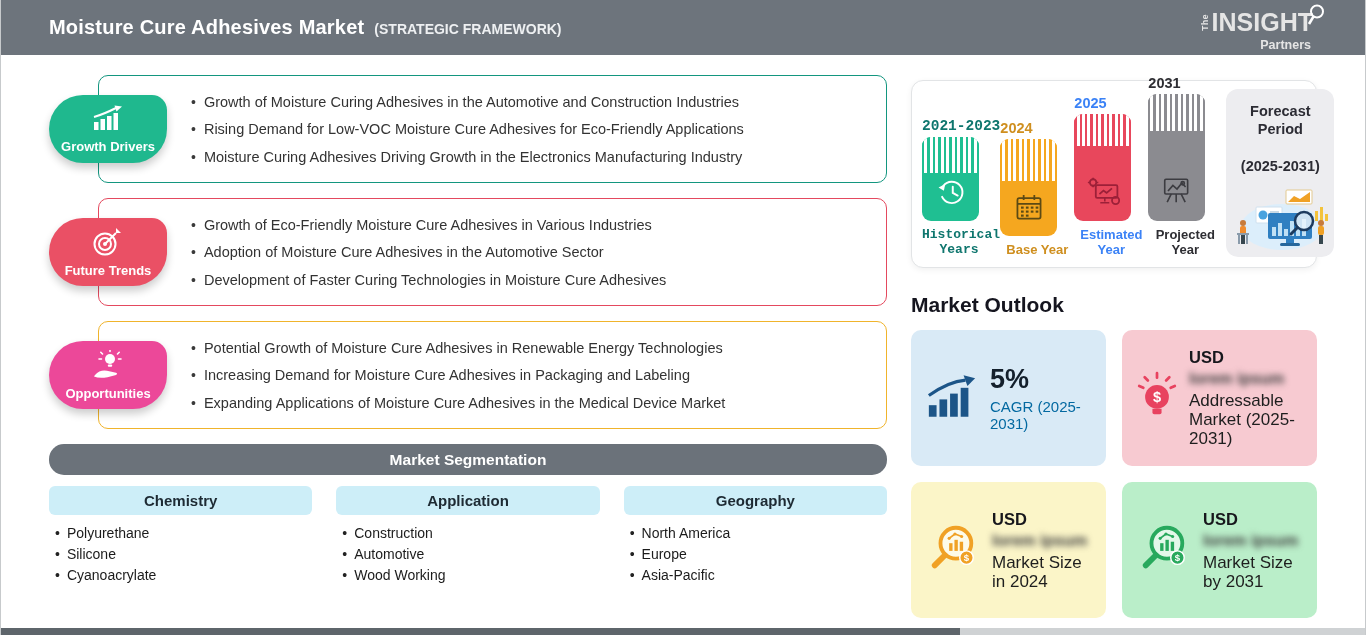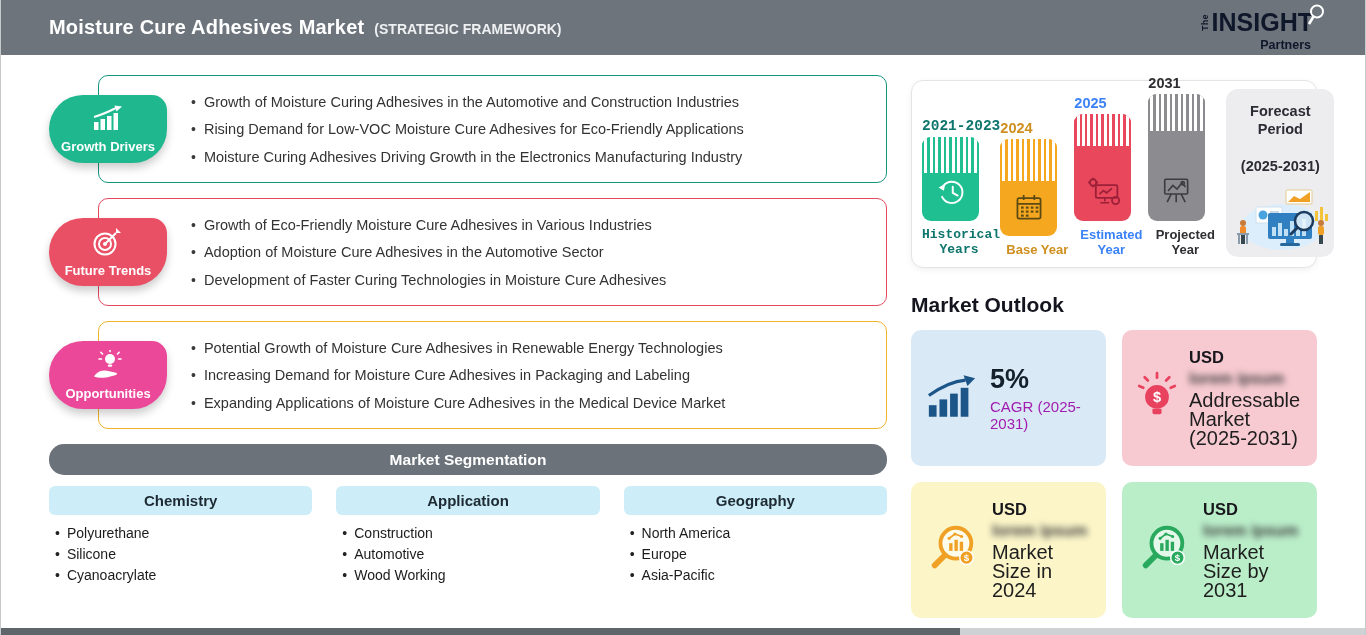--- a/index.html
+++ b/index.html
@@ -5,21 +5,21 @@
   html,body{margin:0;padding:0;background:#fff;}
   .page{width:1366px;height:635px;position:relative;overflow:hidden;background:#fff;
         font-family:"Liberation Sans",sans-serif;box-sizing:border-box;
         border-left:1px solid #c7cacc;border-right:1px solid #c7cacc;}
   
   .topbar{height:55px;background:#6d747c;display:flex;align-items:center;
           justify-content:space-between;padding:0 40px 0 48px;}
   .title-wrap{display:flex;align-items:baseline;gap:10px;}
   .main-title{color:#fff;font-size:20px;font-weight:bold;letter-spacing:.2px;}
   .sub-title{color:#eef0f2;font-size:14px;font-weight:bold;}
-  .logo{color:#0f172a;display:flex;flex-direction:column;align-items:flex-end;line-height:1;}
+  .logo{color:#e5e5e5;display:flex;flex-direction:column;align-items:flex-end;line-height:1;}
   .logo-top{display:flex;align-items:center;}
   .logo-the{writing-mode:vertical-rl;transform:rotate(180deg);font-size:8.5px;font-weight:bold;
             letter-spacing:.5px;margin-right:2px;}
   .logo-insight{font-size:25px;font-weight:bold;}
   .logo-lens{margin-left:-7px;margin-bottom:14px;}
   .logo-partners{font-size:12.5px;font-weight:bold;margin-top:-3px;margin-right:14px;}
   
   .content{display:flex;padding:20px 48px 0;gap:24px;}
   .left-col{flex:0 0 838px;width:838px;}
   .right-col{flex:1;min-width:0;}
@@ -72,24 +72,24 @@
   
   .outlook-title{margin:25px 0 13px;font-size:21px;font-weight:bold;color:#15151f;}
   .cards{display:grid;grid-template-columns:1fr 1fr;gap:16px;}
   .card{border-radius:10px;height:136px;box-sizing:border-box;padding:12px 14px;display:flex;
         align-items:center;gap:11px;}
   .card-blue{background:#d9eaf6;}
   .card-pink{background:#f7cad1;}
   .card-yellow{background:#fbf5c8;}
   .card-green{background:#baeec9;}
   .cagr-value{font-size:27px;font-weight:bold;color:#14202c;}
-  .cagr-label{font-size:15px;color:#a21caf;margin-top:3px;}
+  .cagr-label{font-size:15px;color:#0369a1;margin-top:3px;}
   .usd{font-size:16.5px;font-weight:bold;color:#17171c;}
   .blur-val{font-size:16px;font-weight:bold;color:#3f3f3f;filter:blur(3.2px);margin:3px 0;white-space:nowrap;}
-  .card-label{font-size:20px;color:#1e1e1e;line-height:19px;}
+  .card-label{font-size:17px;color:#1e1e1e;line-height:19px;}
   .source{text-align:right;margin-top:9px;font-size:13.5px;color:#1c1c1c;}
   
   .strip-l{position:absolute;bottom:0;left:0;width:959px;height:7px;background:#5e656b;}
   .strip-r{position:absolute;bottom:0;left:959px;right:0;height:7px;background:#cfd2d4;}
 </style>
 </head>
 <body>
 
 <div class="page">
 

